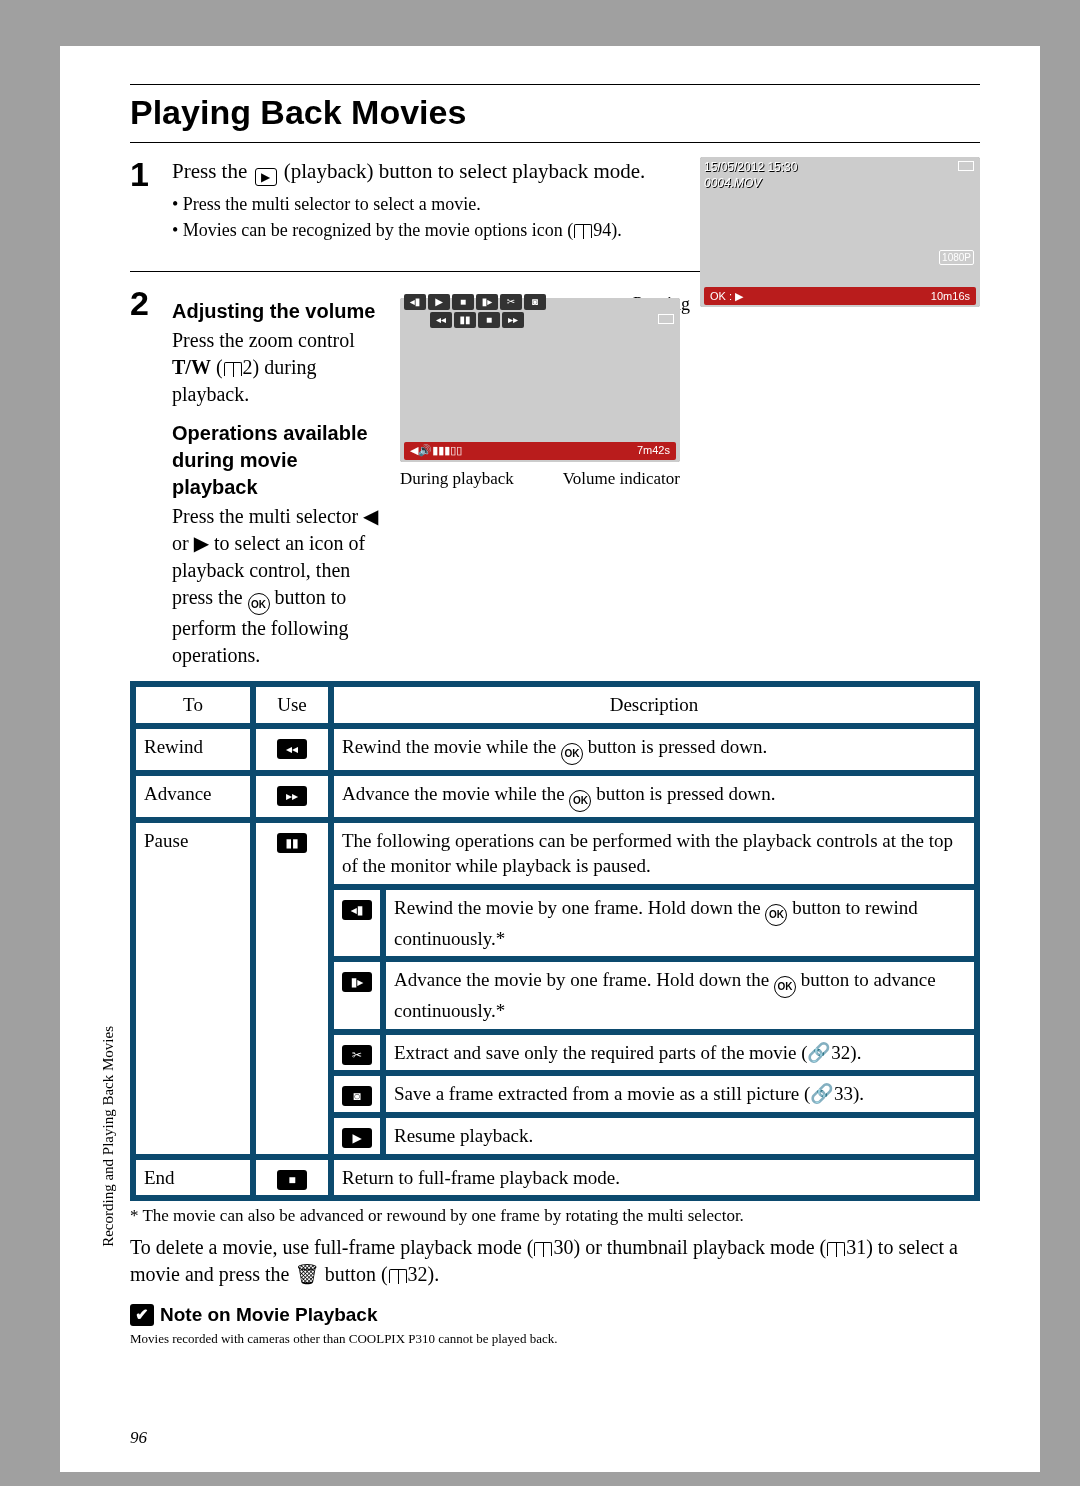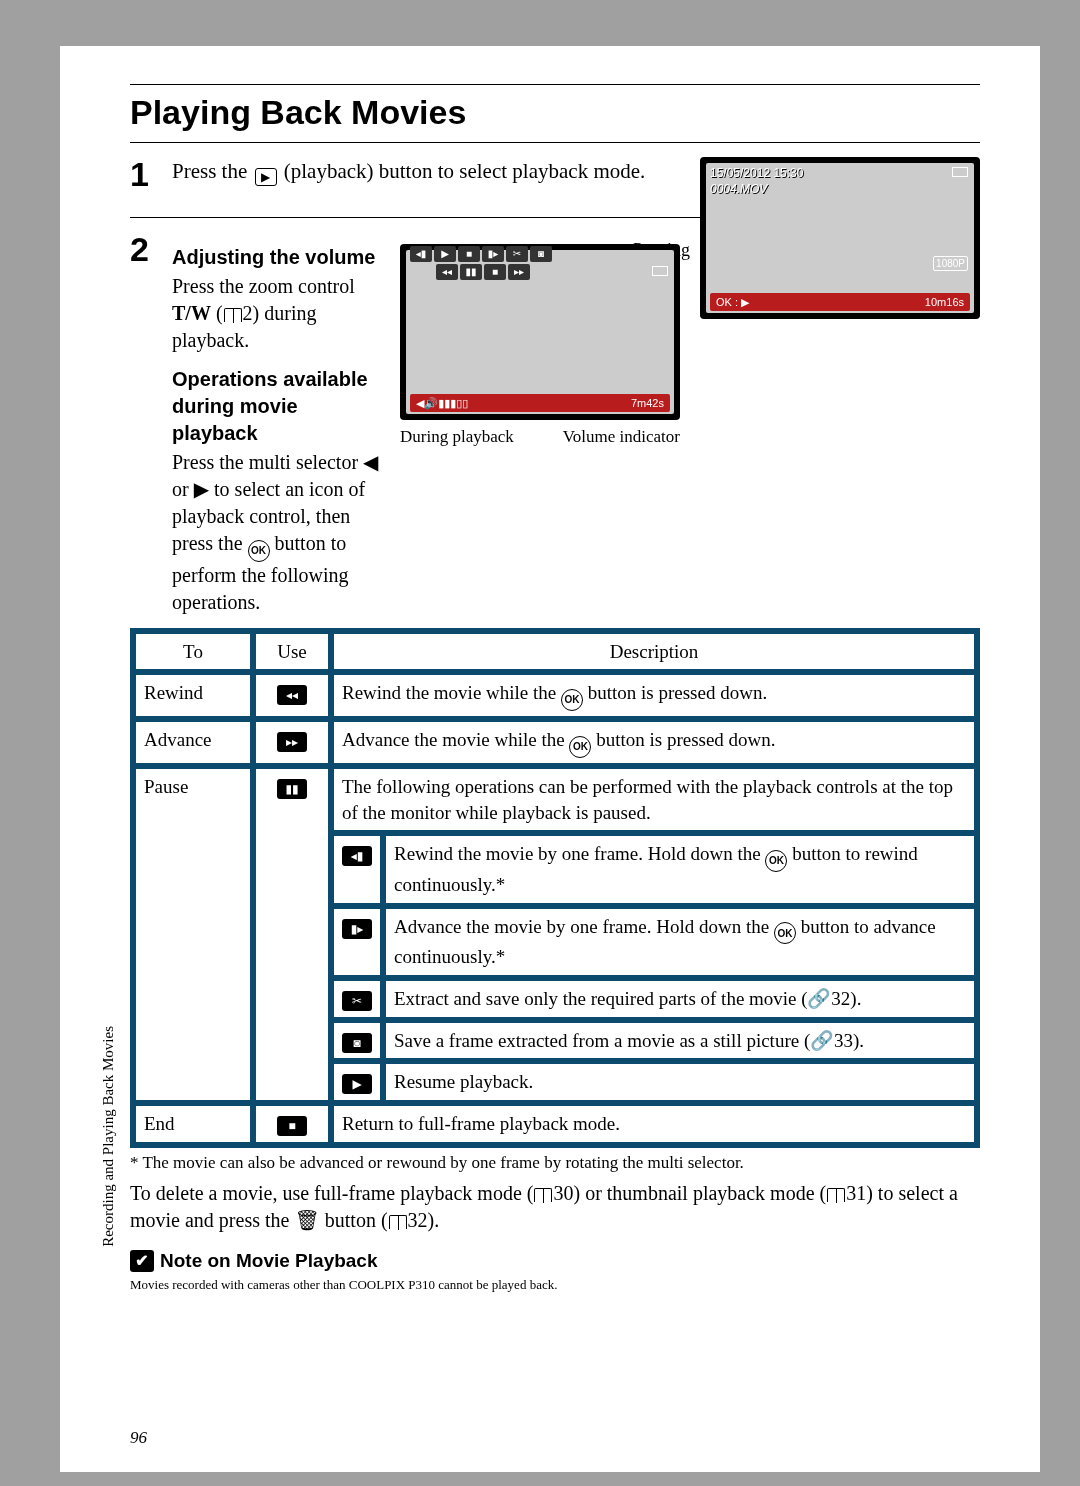--- a/index.html
+++ b/index.html
@@ -14,21 +14,21 @@
   .step { display: flex; gap: 14px; margin-top: 14px; align-items: flex-start; }
   .step .num { font-family: Arial, Helvetica, sans-serif; font-weight: 700; font-size: 34px; line-height: 1; width: 28px; }
   .step .body { flex: 1; }
   .step .instr { font-size: 21px; }
   .sub-bullets { margin-top: 6px; font-size: 18px; }
   .sub-bullets li { list-style: none; text-indent: -12px; padding-left: 12px; margin: 2px 0; }
   .sub-bullets li::before { content: "• "; }
   .sect-h { font-family: Arial, Helvetica, sans-serif; font-weight: 700; font-size: 20px; margin-top: 12px; }
   .bodytext { font-size: 20px; margin-top: 2px; }
   .float-r { float: right; width: 280px; margin-left: 20px; }
-  .screen { background: #000; border-radius: 4px; padding: 6px; }
+  .screen { background: #000; border-radius: 4px; }
   .screen-inner { background: #ccc; height: 150px; border-radius: 2px; position: relative; font-family: Arial, sans-serif; font-size: 12px; color: #fff; }
   .screen-inner .tl { position: absolute; left: 4px; top: 2px; text-shadow: 1px 1px 0 #000; }
   .screen-inner .fn { position: absolute; left: 4px; top: 18px; text-shadow: 1px 1px 0 #000; font-style: italic; }
   .screen-inner .bar { position: absolute; left: 4px; right: 4px; bottom: 2px; height: 18px; background: #b91c1c; border-radius: 2px; display:flex; align-items:center; justify-content:space-between; padding: 0 6px; font-size: 11px; }
   .screen-inner .batt { position: absolute; right: 6px; top: 4px; width: 16px; height: 10px; border:1px solid #fff; }
   .screen-inner .res { position: absolute; right: 6px; bottom: 42px; font-size:10px; border:1px solid #fff; padding:0 2px; border-radius:2px; }
   .screen2 { margin-top: 18px; }
   .screen2 .screen-inner { height: 164px; }
   .ctrl-row { display:flex; gap:2px; position:absolute; top:-4px; left: 4px; }
   .ctrl-row .btn, .ctrl-row2 .btn { background:#333; color:#fff; width:22px; height:16px; font-size:10px; display:flex; align-items:center; justify-content:center; border-radius:2px; }
@@ -82,20 +82,27 @@
     </div>
 
     <div class="step">
       <div class="num">1</div>
       <div class="body">
         <div class="instr">
           <span>Press the</span>
           <span class="icon-box">▶</span>
           <span>(playback) button to select playback mode.</span>
         </div>
+        <ul class="sub-bullets">
+          <li>Press the multi selector to select a movie.</li>
+          <li>
+            <span>Movies can be recognized by the movie options icon</span>
+            (<span class="icon-book"></span><span>94</span>).
+          </li>
+        </ul>
       </div>
     </div>
 
     <div class="hrule" style="margin-top:26px;"></div>
 
     <div class="float-r screen2" style="position:relative;">
       <div class="pausing-label">Pausing</div>
       <div class="screen" style="position:relative;">
             <div class="screen-inner">
         <div class="ctrl-row">

